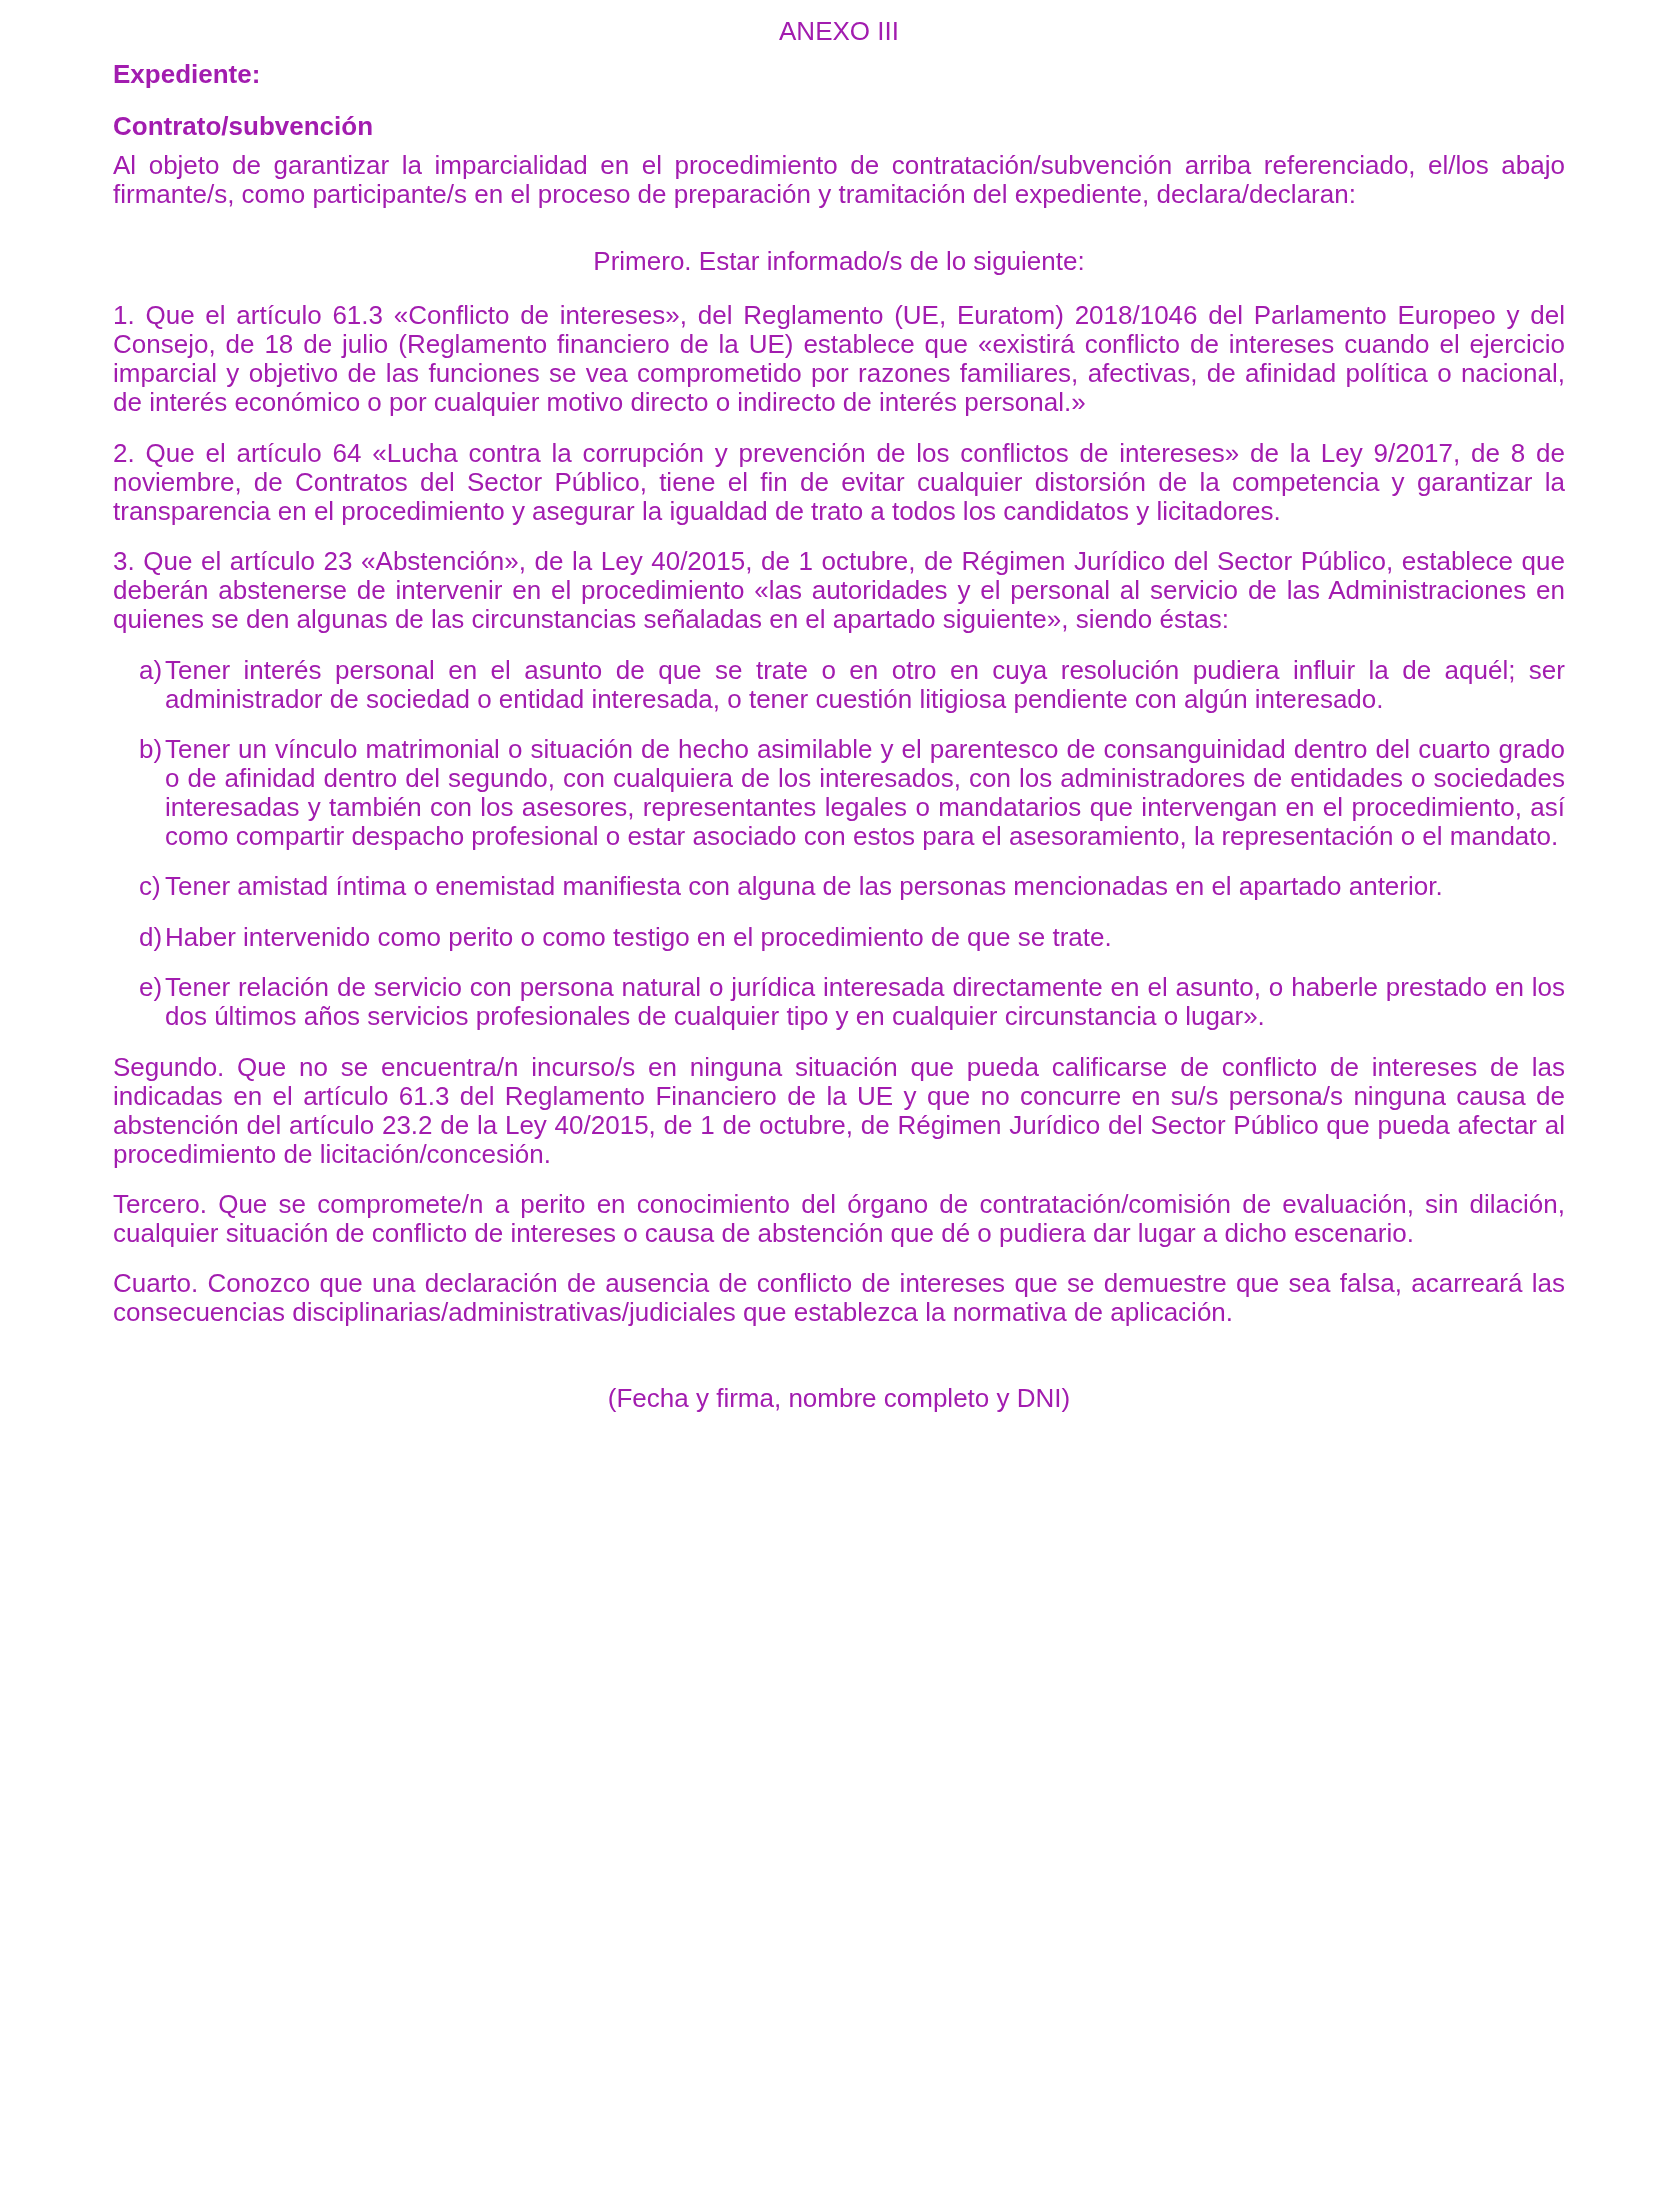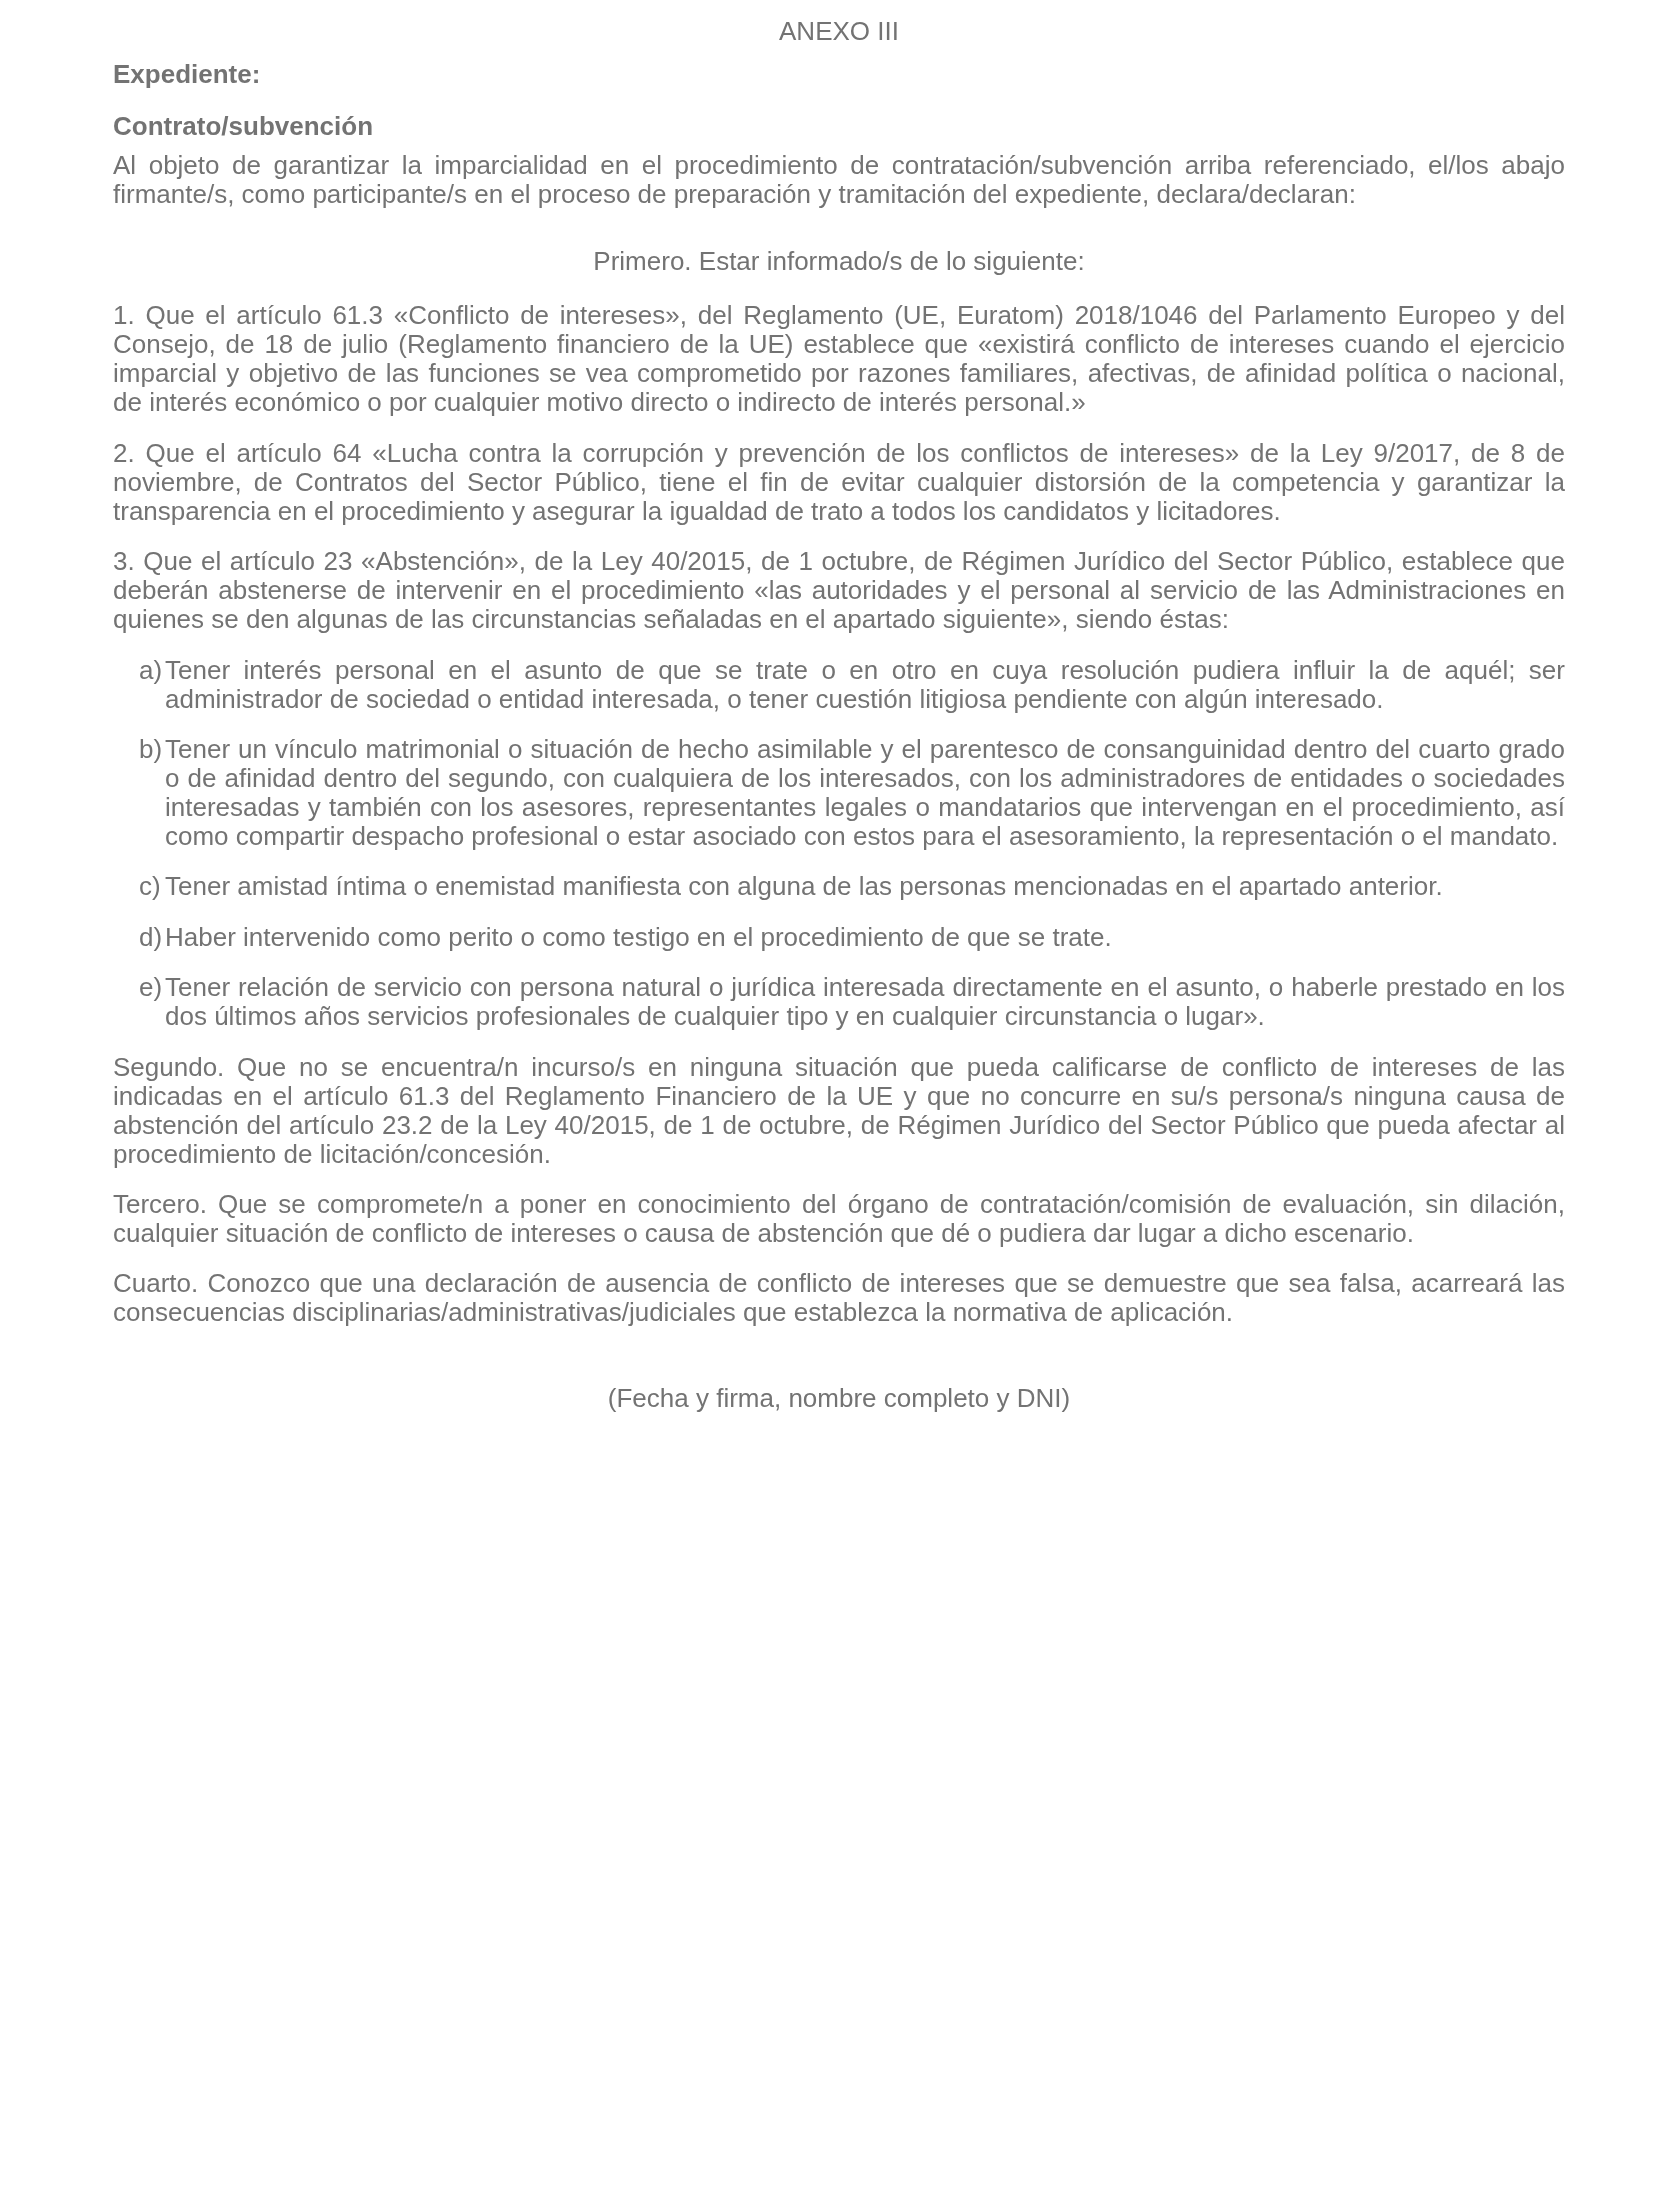--- a/index.html
+++ b/index.html
@@ -9,21 +9,21 @@
   }
   .doc-page {
     width: 1675px;
     min-height: 2194px;
     box-sizing: border-box;
     background: #ffffff;
     padding: 17px 110px 31px 113px;
     font-family: "Liberation Sans", "DejaVu Sans", sans-serif;
     font-size: 26px;
     line-height: 29px;
-    color: #737373;
+    color: #a21caf;
   }
   .center {
     text-align: center;
   }
   .doc-title {
     font-weight: normal;
     font-size: 26px;
     margin: 0 0 13.8px 0;
   }
   .doc-subtitle {
@@ -119,20 +119,20 @@
 
     <div class="letter-item">
       <span class="marker">e)</span>
       <span class="item-text">Tener relación de servicio con persona natural o jurídica interesada directamente en el asunto, o haberle prestado en los dos últimos años servicios profesionales de cualquier tipo y en cualquier circunstancia o lugar».</span>
     </div>
 
   </div>
 
   <div class="para">Segundo. Que no se encuentra/n incurso/s en ninguna situación que pueda calificarse de conflicto de intereses de las indicadas en el artículo 61.3 del Reglamento Financiero de la UE y que no concurre en su/s persona/s ninguna causa de abstención del artículo 23.2 de la Ley 40/2015, de 1 de octubre, de Régimen Jurídico del Sector Público que pueda afectar al procedimiento de licitación/concesión.</div>
 
-  <div class="para">Tercero. Que se compromete/n a poner en conocimiento del órgano de contratación/comisión de evaluación, sin dilación, cualquier situación de conflicto de intereses o causa de abstención que dé o pudiera dar lugar a dicho escenario.</div>
+  <div class="para">Tercero. Que se compromete/n a perito en conocimiento del órgano de contratación/comisión de evaluación, sin dilación, cualquier situación de conflicto de intereses o causa de abstención que dé o pudiera dar lugar a dicho escenario.</div>
 
   <div class="para">Cuarto. Conozco que una declaración de ausencia de conflicto de intereses que se demuestre que sea falsa, acarreará las consecuencias disciplinarias/administrativas/judiciales que establezca la normativa de aplicación.</div>
 
   <div class="signature-note">(Fecha y firma, nombre completo y DNI)</div>
 
 </div>
 
 
 </body></html>

